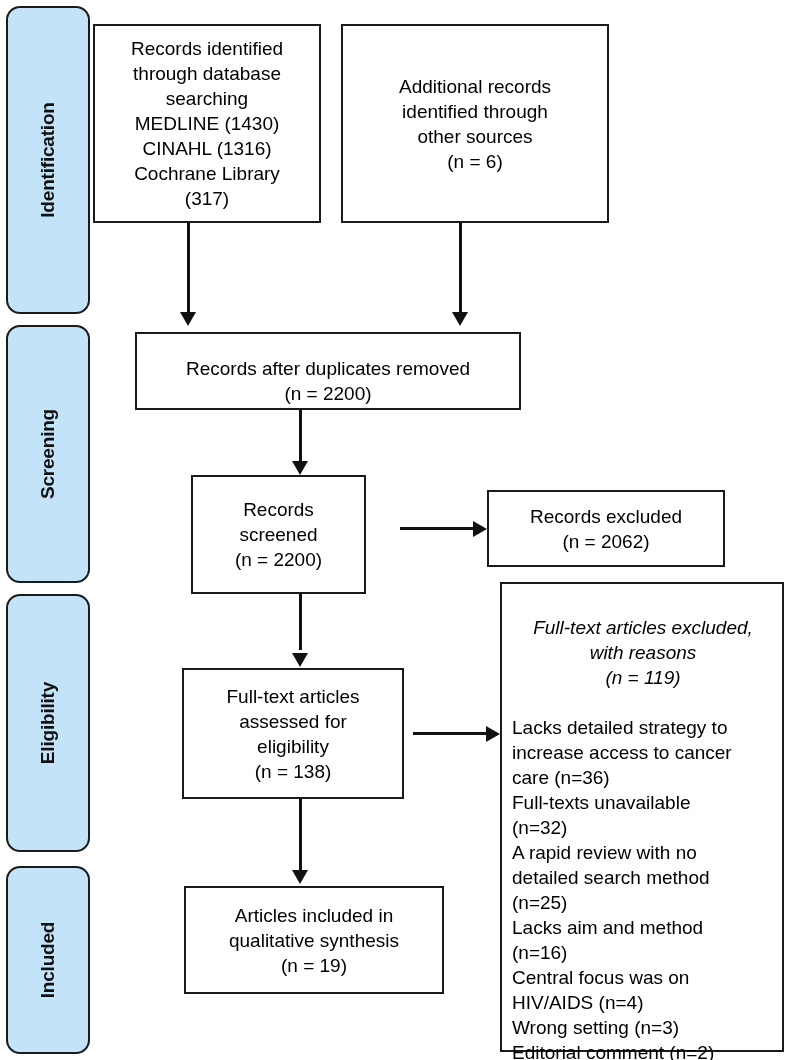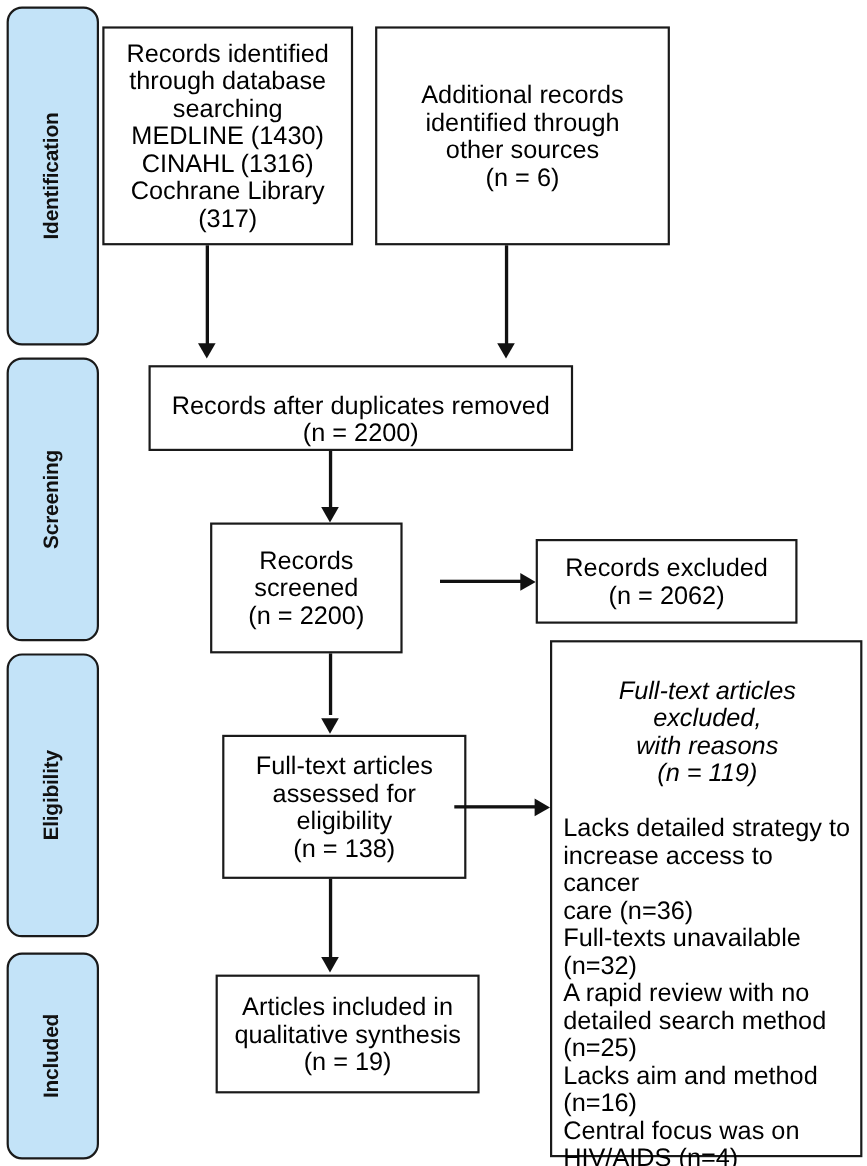--- a/index.html
+++ b/index.html
@@ -47,21 +47,21 @@
     position: absolute;
     background: #ffffff;
     border: 2px solid #1a1a1a;
     box-sizing: border-box;
     display: flex;
     align-items: center;
     justify-content: center;
     text-align: center;
   }
   .box .box-text {
-    font-size: 23px;
+    font-size: 19px;
     line-height: 25px;
     padding: 2px 6px;
     white-space: pre-line;
   }
   .box.left-align {
     align-items: flex-start;
     justify-content: flex-start;
     text-align: left;
   }
   .box.left-align .box-text {
@@ -172,21 +172,21 @@
   <div class="arrow-right" style="left:473px; top:521px;"></div>
 
   <div class="box" style="left:487px; top:490px; width:238px; height:77px;">
     <span class="box-text">Records excluded
 (n = 2062)</span>
   </div>
 
   <div class="vline" style="left:299px; top:594px; height:56px;"></div>
   <div class="arrow-down" style="left:292px; top:653px;"></div>
 
-  <div class="box" style="left:202px; top:668px; width:222px; height:131px;">
+  <div class="box" style="left:182px; top:668px; width:222px; height:131px;">
     <span class="box-text">Full-text articles
 assessed for
 eligibility
 (n = 138)</span>
   </div>
 
   <div class="hline" style="left:413px; top:732px; width:74px;"></div>
   <div class="arrow-right" style="left:486px; top:726px;"></div>
 
   <div class="box left-align" style="left:500px; top:582px; width:284px; height:470px;">
@@ -208,19 +208,19 @@
 HIV/AIDS (n=4)
 Wrong setting (n=3)
 Editorial comment (n=2)
 A study protocol (n=1)</span>
     </span>
   </div>
 
   <div class="vline" style="left:299px; top:799px; height:72px;"></div>
   <div class="arrow-down" style="left:292px; top:870px;"></div>
 
-  <div class="box" style="left:196px; top:886px; width:240px; height:108px;">
+  <div class="box" style="left:184px; top:886px; width:260px; height:108px;">
     <span class="box-text">Articles included in
 qualitative synthesis
 (n = 19)</span>
   </div>
 
 </div>
 
 </body></html>

